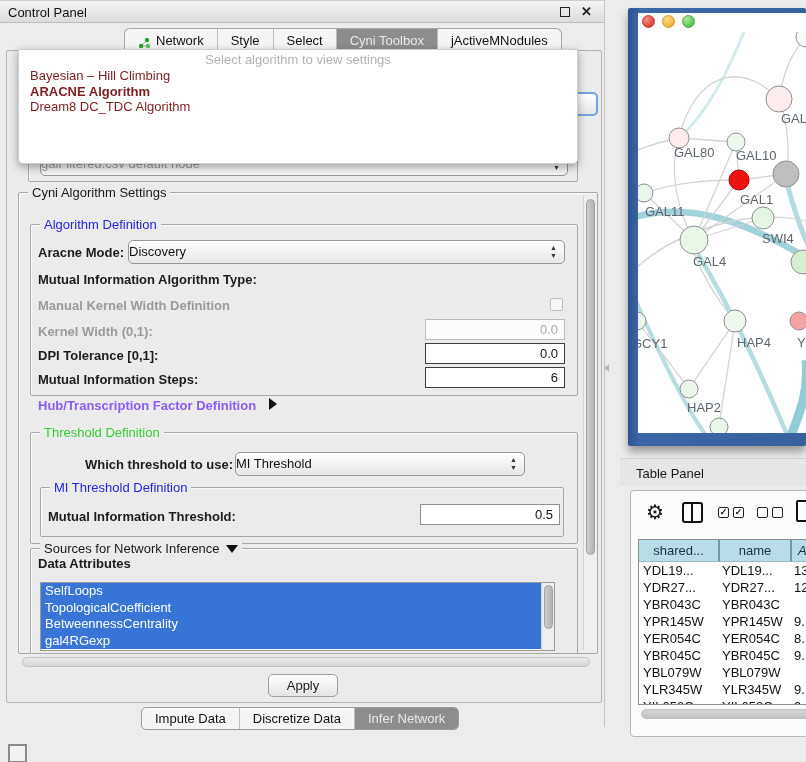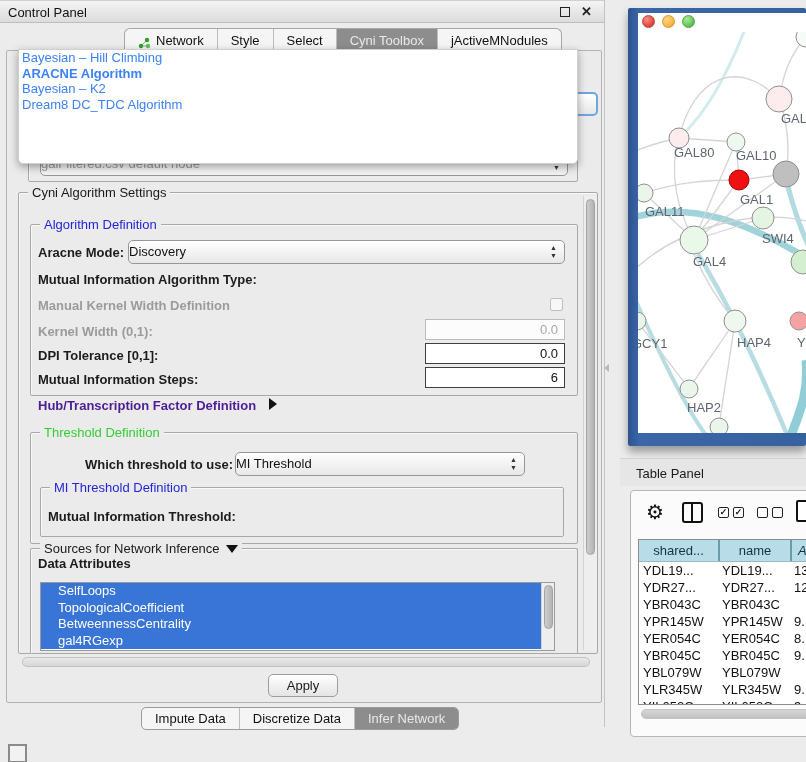--- a/index.html
+++ b/index.html
@@ -37,44 +37,44 @@
   .groupbox { position:absolute; border:1px solid #a8a8a8; border-radius:2px;
     box-shadow:inset 1px 1px 0 rgba(255,255,255,.7); }
   .gb-title { position:absolute; top:-8px; left:9px; background:#ebebeb; padding:0 4px; font-size:13px; }
   .gb-title.blue { color:#2323dd; }
   .gb-title.green { color:#35cc35; }
   
   .dd-overlay { position:absolute; left:18px; top:49px; width:560px; height:115px;
     background:#fff; border:1px solid #cfcfcf; border-radius:0 0 5px 5px; z-index:30;
     box-shadow:0 3px 8px rgba(0,0,0,.35); }
   .dd-prompt { text-align:center; color:#b3b3b3; font-size:13px; height:16px; line-height:16px; margin-top:2px; }
-  .dd-item { height:15.5px; line-height:15.5px; padding-left:3px; font-size:13px; color:#3b82f6; white-space:nowrap; }
+  .dd-item { height:15.5px; line-height:15.5px; padding-left:3px; font-size:13px; color:#7f1d1d; white-space:nowrap;margin-left:8px; }
   .dd-item.bold { font-weight:bold; }
   
   .lbl { position:absolute; font-size:13px; font-weight:bold; color:#1c1c1c; white-space:nowrap; }
   .lbl.dim { color:#9b9b9b; }
   .field { position:absolute; height:21px; background:#fff; border:1px solid #8e8e8e;
     font-size:13px; line-height:19px; text-align:right; padding:0 6px; color:#111; }
   .field.dim { color:#a8a8a8; border-color:#bcbcbc; background:#fcfcfc; }
   .field.dark { border:1.5px solid #3e3e3e; }
   .checkbox { position:absolute; width:13px; height:13px; border:1px solid #c0c0c0; border-radius:2px; background:#f7f7f7; }
   
   .vscroll { position:absolute; background:#eeeeee; border-left:1px solid #d2d2d2; }
   .vthumb { position:absolute; left:2px; width:9px; border-radius:5px; background:linear-gradient(90deg,#cdcdcd,#b3b3b3); border:1px solid #a2a2a2; }
   .hscroll-thumb { position:absolute; height:10px; border-radius:5px; background:linear-gradient(#e9e9e9,#d6d6d6); border:1px solid #c2c2c2; }
   
   .attr-list { position:absolute; background:#fff; border:1px solid #9a9a9a; overflow:hidden; }
-  .attr-item { height:16.5px; line-height:16.5px; padding-left:17px; background:#3875d7; color:#fff; font-size:13px; }
+  .attr-item { height:16.5px; line-height:16.5px; padding-left:4px; background:#3875d7; color:#fff; font-size:13px; }
   
   .btn { position:absolute; border:1px solid #9d9d9d; border-radius:5px;
     background:linear-gradient(#ffffff,#e4e4e4); text-align:center; font-size:13px; line-height:21px; }
   .bottom-tabs { position:absolute; left:141px; top:707px; height:23px; display:flex;
     background:#f5f5f5; border:1px solid #9b9b9b; border-radius:5px; overflow:hidden; }
   
-  .hub-row { position:absolute; font-size:13px; font-weight:bold; color:#4c1d95; }
+  .hub-row { position:absolute; font-size:13px; font-weight:bold; color:#8b5cf6; }
   .tri-right { display:inline-block; margin-left:8px; }
   
   .net-window { position:absolute; left:628px; top:8px; width:178px; height:438px;
     background:linear-gradient(90deg,#2c538f,#3b67a8 12px,#35619e); border-radius:2px;
     box-shadow:0 6px 9px rgba(0,0,0,.35); }
   .net-inner { position:absolute; left:10px; top:5px; right:0; bottom:13px; background:#fff; overflow:hidden; }
   .tl { position:absolute; top:2px; width:13px; height:13px; border-radius:50%; }
   .net-canvas { position:absolute; left:0; top:19px; width:168px; height:401px; }
   .net-canvas svg text { font-family:"Liberation Sans",sans-serif; font-size:13px; fill:#5d6670; }
   
@@ -148,23 +148,23 @@
     <div class="cp-content"></div>
 
     <div class="combo focusring" style="left:88px; top:92px; width:510px;"></div>
     <div class="groupbox" style="left:28px; top:130px; width:550px; height:52px;"></div>
     <div class="combo dim" style="left:40px; top:152px; width:528px;">
       <span>galFiltered.csv default node</span>
       <span class="spin">▲<br>▼</span>
     </div>
 
     <div class="dd-overlay">
+      <div class="dd-prompt">Select algorithm to view settings</div>
       <div class="dd-item">Bayesian – Hill Climbing</div>
       <div class="dd-item bold">ARACNE Algorithm</div>
-      <div class="dd-item">Bayesian – K2</div>
       <div class="dd-item">Dream8 DC_TDC Algorithm</div>
     </div>
 
     <div class="groupbox" style="left:18px; top:192px; width:580px; height:462px;">
       <span class="gb-title">Cyni Algorithm Settings</span>
     </div>
     <div class="vscroll" style="left:583px; top:196px; width:14px; height:454px;">
       <div class="vthumb" style="top:3px; height:356px;"></div>
     </div>
 
@@ -198,20 +198,21 @@
     </div>
     <span class="lbl" style="left:85px; top:457px;">Which threshold to use:</span>
     <div class="combo" style="left:235px; top:452px; width:290px;">
       <span>MI Threshold</span>
       <span class="spin">▲<br>▼</span>
     </div>
     <div class="groupbox" style="left:40px; top:487px; width:524px; height:50px;">
       <span class="gb-title blue">MI Threshold Definition</span>
     </div>
     <span class="lbl" style="left:48px; top:509px;">Mutual Information Threshold:</span>
+    <div class="field" style="left:420px; top:504px; width:140px;">0.5</div>
 
     <div class="groupbox" style="left:30px; top:548px; width:548px; height:106px; border-bottom:none;">
       <span class="gb-title" style="display:flex; align-items:center; gap:6px;">
         <span>Sources for Network Inference</span>
         <svg width="12" height="9">
             <polygon points="0,1 12,1 6,9" fill="#111"></polygon>
           </svg>
       </span>
     </div>
     <span class="lbl" style="left:38px; top:556px;">Data Attributes</span>

